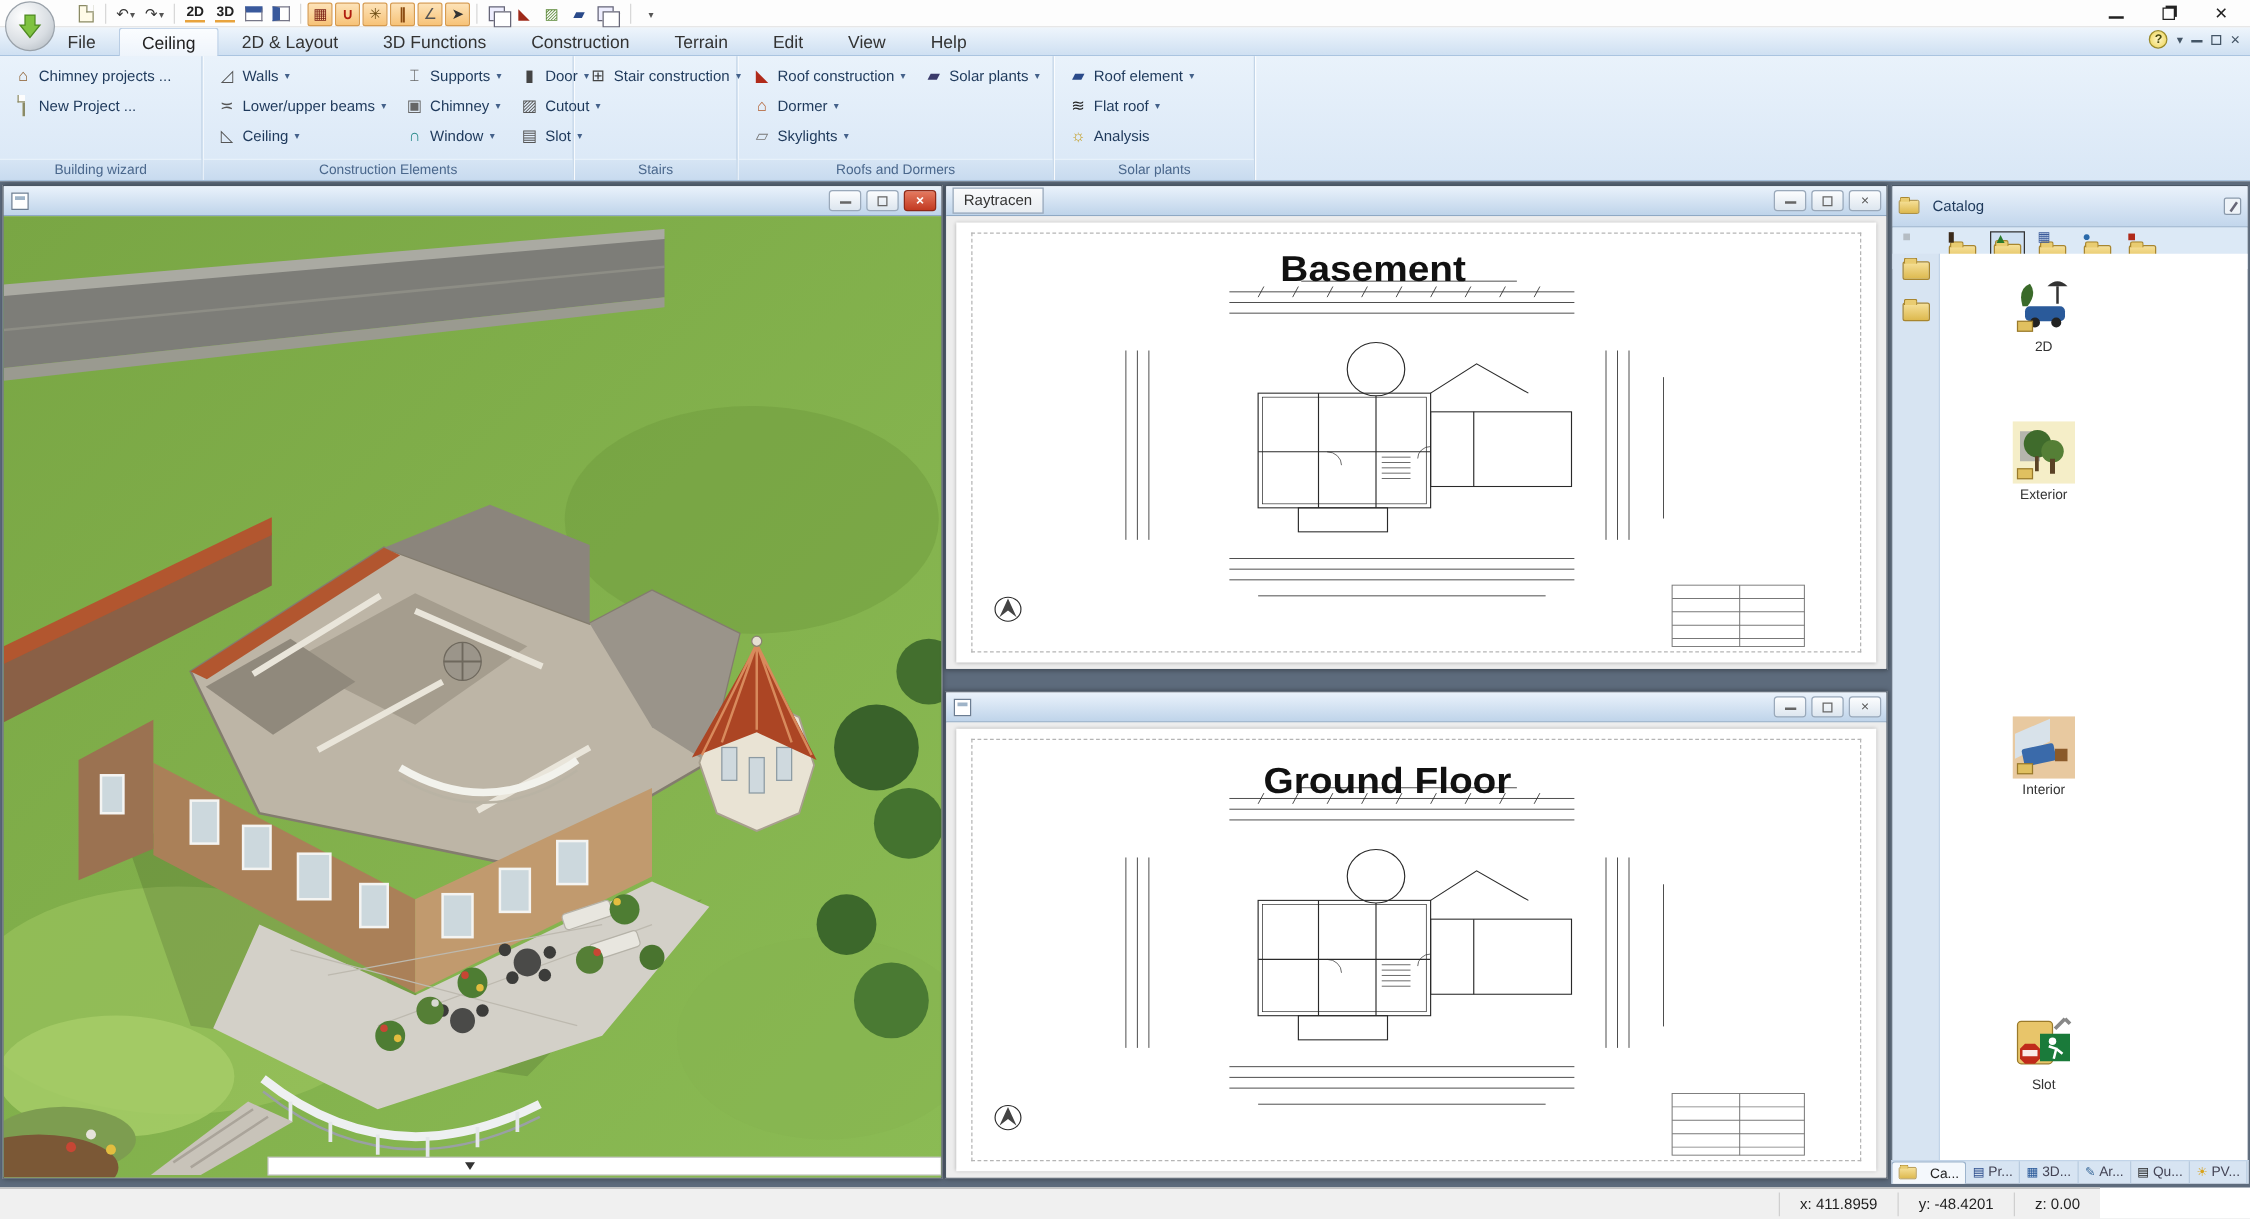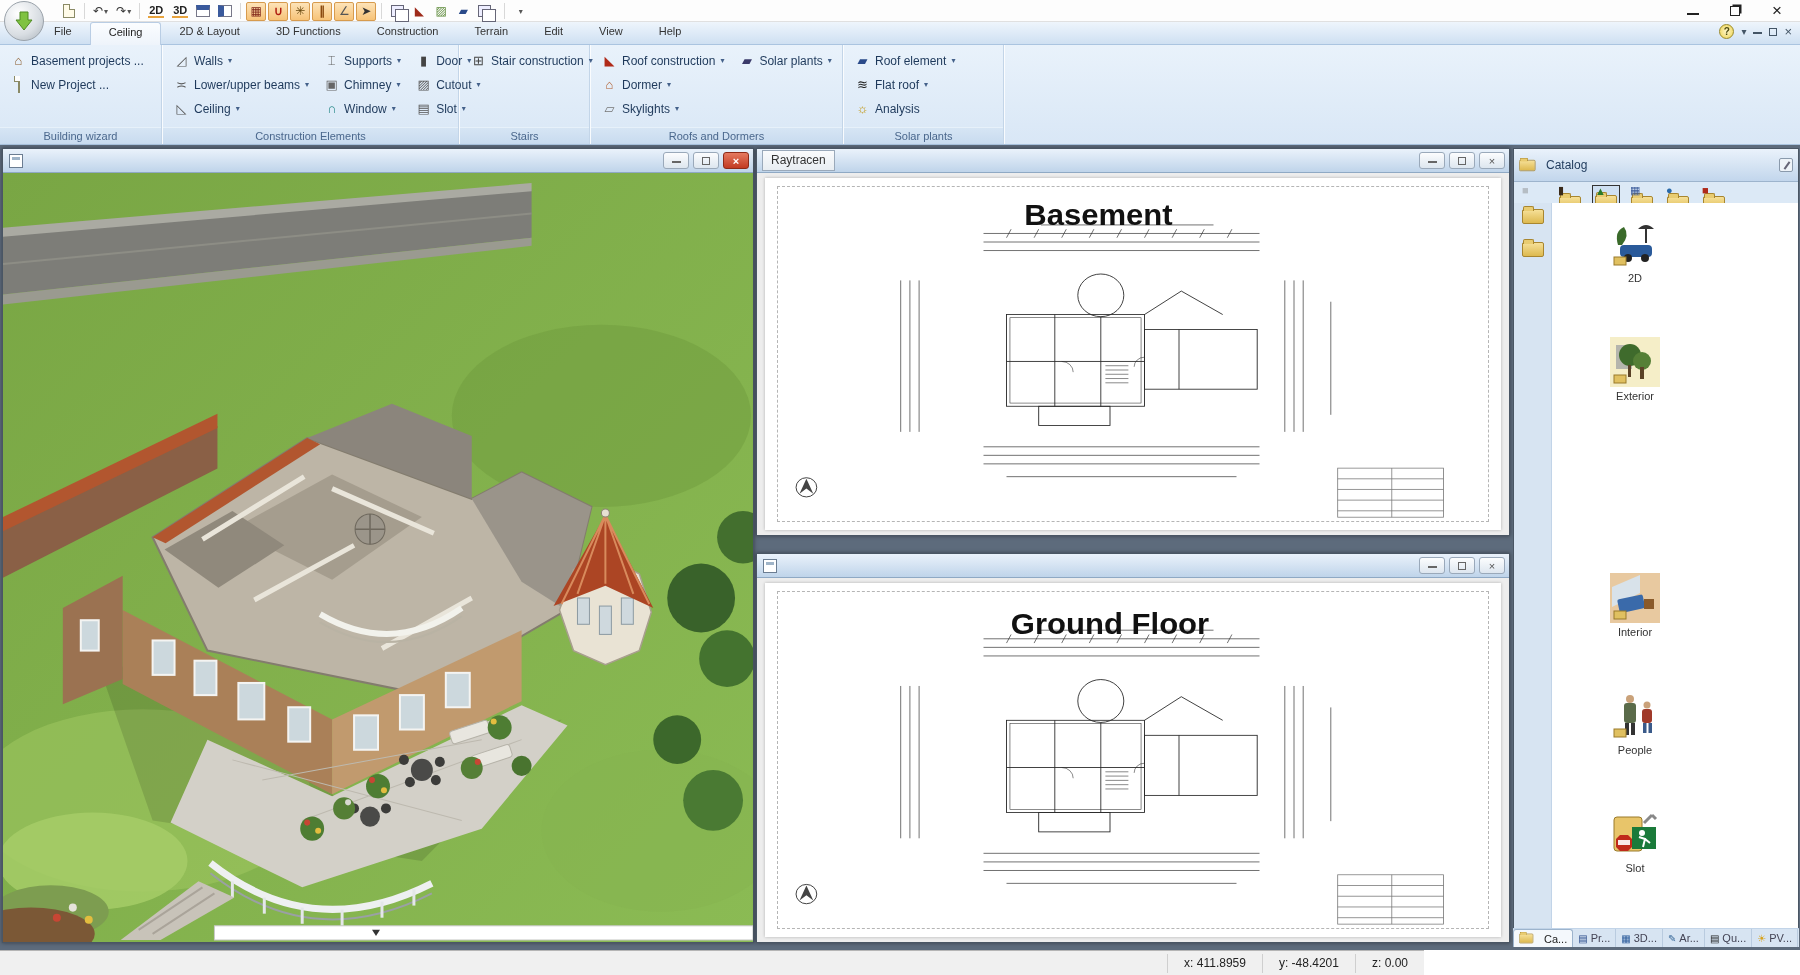--- a/index.html
+++ b/index.html
@@ -30,21 +30,21 @@
   .win-controls { position:absolute; right:6px; top:0; display:flex; height:22px; align-items:center; gap:8px; }
   .wc { width:34px; height:20px; display:flex; align-items:center; justify-content:center; color:#222; font-size:14px; }
   .wc-min { width:12px; border-bottom:2px solid #222; height:7px; }
   .wc-max { width:10px; height:10px; border:1.5px solid #222; }
   .wc-max.dbl { box-shadow:2px -2px 0 -0.5px #222; }
 
   
   .tabrow { position:absolute; left:0; top:22px; width:1800px; height:23px;
     background:linear-gradient(#eef5fc,#cfe0f2); border-bottom:1px solid #aac4e0; }
   .tabs { position:absolute; left:36px; top:0; height:23px; display:flex; }
-  .mtab { padding:3px 18px 2px; font-size:11px; color:#333; cursor:pointer; }
+  .mtab { padding:3px 18px 2px; font-size:14px; color:#333; cursor:pointer; }
   .mtab.active { background:linear-gradient(#fbfdff,#eef4fb); border:1px solid #b9cde4; border-bottom:none; border-radius:3px 3px 0 0; color:#222; }
   .tab-right { position:absolute; right:8px; top:2px; display:flex; align-items:center; gap:7px; }
   .help-bulb { width:15px; height:15px; border-radius:50%; background:radial-gradient(#fff6c9,#ecd24e); border:1px solid #9a8a2a;
     display:flex; align-items:center; justify-content:center; font-size:10px; font-weight:bold; color:#4a4a10; }
   .mini { font-size:10px; color:#456; }
   .mini-min { width:9px; border-bottom:2px solid #456; height:5px; }
   .mini-max { width:8px; height:8px; border:1.2px solid #456; }
 
   
   .ribbon { position:absolute; left:0; top:45px; width:1800px; height:100px;
@@ -101,21 +101,21 @@
   .cat-list { flex:1; background:#fff; overflow:hidden; position:relative; }
   .cat-item { position:absolute; left:28px; width:110px; text-align:center; cursor:pointer; }
   .cat-item .thumb { width:50px; height:50px; margin:0 auto 3px; display:block; }
   .cat-item .clabel { font-size:11px; color:#333; }
 
   
   .btabs { position:absolute; left:1513px; top:783px; width:286px; height:19px; background:#d7e4f2; display:flex; align-items:flex-end; border-top:1px solid #c2d4e8; }
   .btab { height:18px; display:flex; align-items:center; gap:3px; padding:0 5px; font-size:11px; color:#445; border-right:1px solid #b9cbdf; cursor:pointer; }
   .btab.active { background:#f4f8fc; border:1px solid #9db4cd; border-bottom:none; border-radius:3px 3px 0 0; color:#222; }
   .bico { font-size:10px; }
-  .statusbar { position:absolute; left:0; top:950px; width:1424px; height:25px; background:#f0f0f0; border-top:1px solid #b5b5b5;
+  .statusbar { position:absolute; left:0; top:950px; width:1680px; height:25px; background:#f0f0f0; border-top:1px solid #b5b5b5;
     display:flex; align-items:center; justify-content:flex-end; font-size:12px; color:#222; }
   .scell { border-left:1px solid #cfcfcf; padding:0 16px; height:19px; line-height:19px; }
 </style>
 </head>
 <body>
 
 <div class="app">
 
   <div class="titlebar">
     <div class="app-button">
@@ -204,21 +204,21 @@
     </div>
   </div>
 
   <div class="ribbon">
 
     <div class="rgroup" style="left:0; width:162px">
       <div class="rbody">
         <div class="rcol">
           <div class="ri">
             <span class="ric" style="color:#8a5a2a">⌂</span>
-            <span>Basement projects ...</span>
+            <span>Chimney projects ...</span>
           </div>
           <div class="ri">
             <span class="ric"><span class="ic-page"></span></span>
             <span>New Project ...</span>
           </div>
         </div>
       </div>
       <div class="rlabel">Building wizard</div>
     </div>
 
@@ -581,34 +581,20 @@
           <div class="cat-item" style="top:370px">
             <svg class="thumb" viewBox="0 0 50 50">
               <rect width="50" height="50" fill="#e8c9a0"></rect>
               <polygon points="2,14 30,2 30,20 2,34" fill="#d8e2ea"></polygon>
               <rect x="8" y="24" width="26" height="14" rx="2" fill="#3a6aaa" transform="rotate(-12 20 30)"></rect>
               <rect x="34" y="26" width="10" height="10" fill="#8a5a2a"></rect>
               <rect x="4" y="38" width="12" height="8" fill="#e0c060" stroke="#9a7a2a"></rect>
             </svg>
             <div class="clabel">Interior</div>
           </div>
-          <div class="cat-item" style="top:488px">
-            <svg class="thumb" viewBox="0 0 50 50">
-              <circle cx="20" cy="8" r="4" fill="#caa27a"></circle>
-                <rect x="14" y="12" width="12" height="20" rx="3" fill="#5a6b4a"></rect>
-                <rect x="15" y="32" width="4" height="12" fill="#333"></rect>
-                <rect x="21" y="32" width="4" height="12" fill="#333"></rect>
-              <circle cx="37" cy="14" r="3.5" fill="#caa27a"></circle>
-                <rect x="32" y="18" width="10" height="14" rx="3" fill="#a03a2a"></rect>
-                <rect x="33" y="32" width="3.5" height="10" fill="#3a5a8a"></rect>
-                <rect x="38.5" y="32" width="3.5" height="10" fill="#3a5a8a"></rect>
-              <rect x="4" y="38" width="12" height="8" fill="#e0c060" stroke="#9a7a2a"></rect>
-            </svg>
-            <div class="clabel">People</div>
-          </div>
           <div class="cat-item" style="top:606px">
             <svg class="thumb" viewBox="0 0 50 50">
               <rect x="4" y="8" width="28" height="34" rx="3" fill="#e8c56a" stroke="#9a7a2a"></rect>
               <rect x="22" y="18" width="24" height="22" fill="#1a7a3a"></rect>
                 <circle cx="32" cy="24" r="3" fill="#fff"></circle>
                 <path d="M29,28 L35,30 L33,38 M35,30 L40,34" stroke="#fff" stroke-width="2" fill="none"></path>
               <polygon points="10,26 18,26 22,30 22,38 18,42 10,42 6,38 6,30" fill="#c02a1a"></polygon>
                 <rect x="8" y="31" width="12" height="5" fill="#fff" opacity=".9"></rect>
               <path d="M34,14 L42,6 M42,6 l4,4" stroke="#888" stroke-width="3" fill="none"></path>
             </svg>

